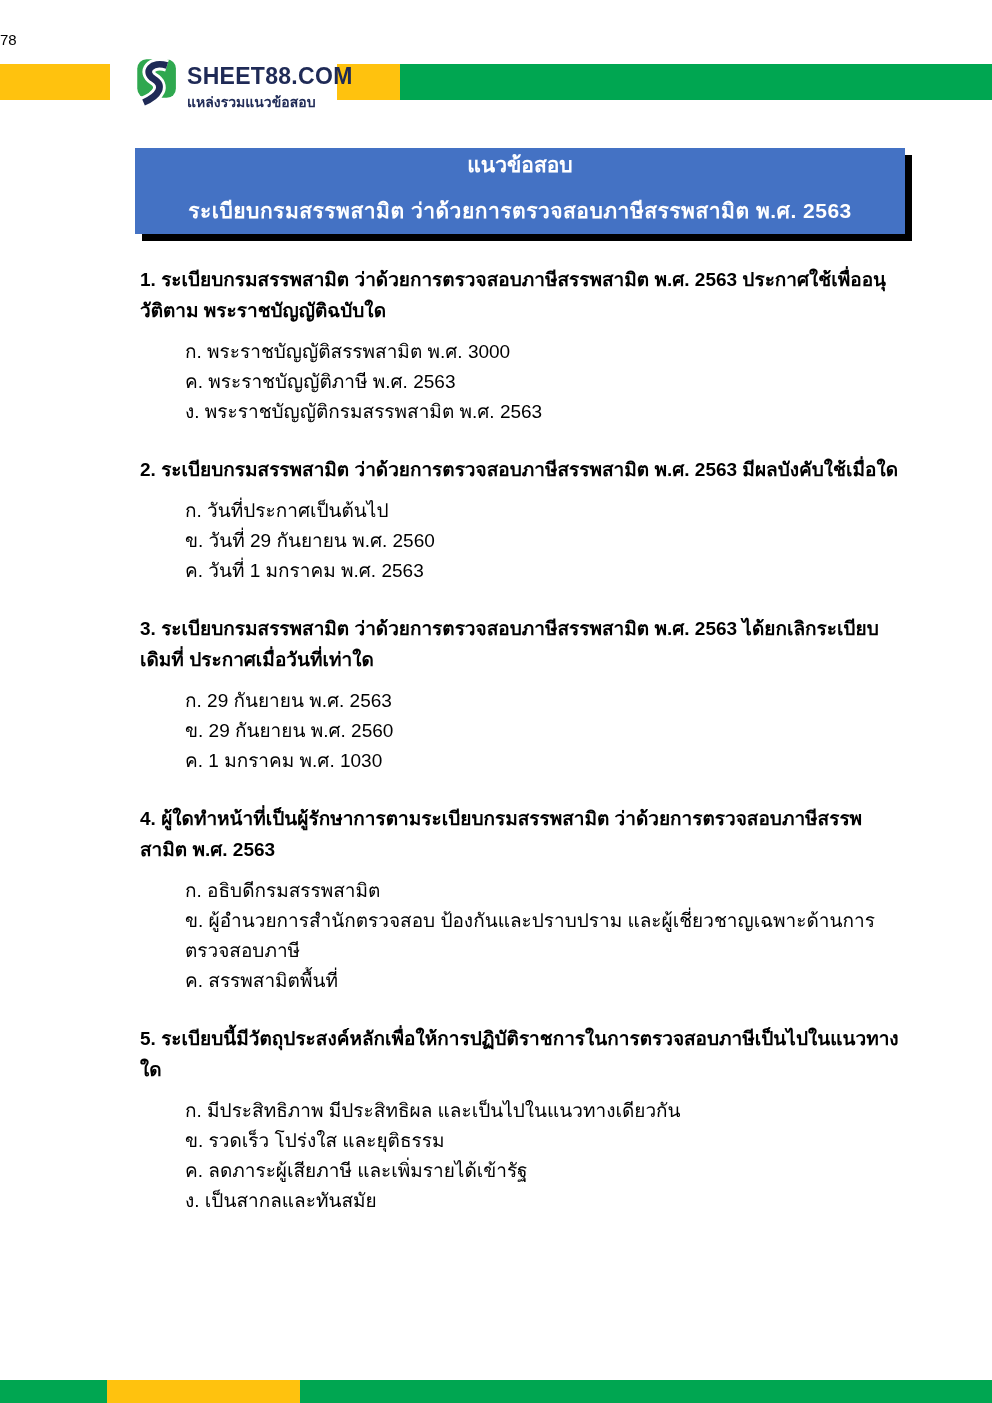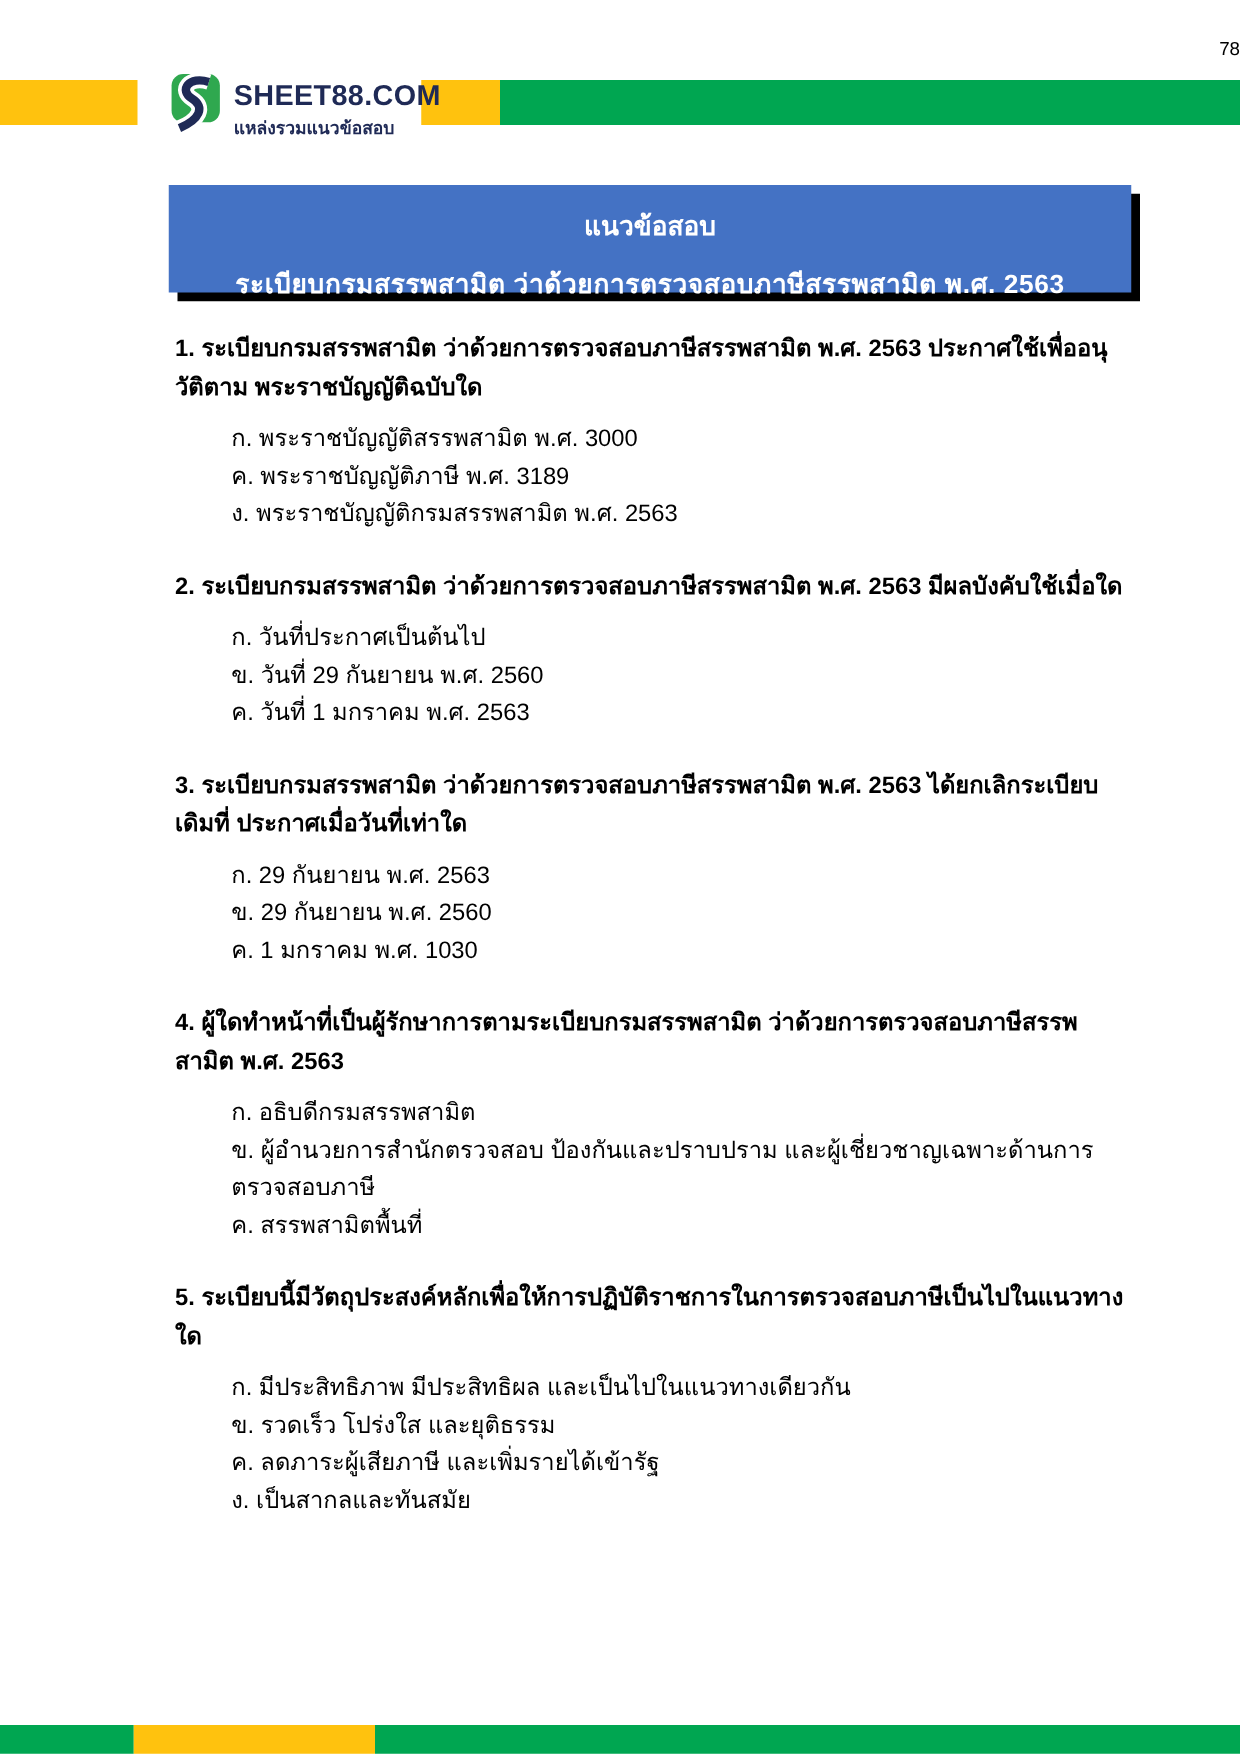--- a/index.html
+++ b/index.html
@@ -13,40 +13,40 @@
   *{ box-sizing:border-box; }
   html,body{ margin:0; padding:0; }
   body{
     width:992px; height:1403px; position:relative;
     background:#ffffff; color:var(--text);
     font-family:"Liberation Sans", sans-serif;
     overflow:hidden;
   }
   .page-number{
     position:absolute; top:31px; left:0; width:100%;
-    text-align:right; font-size:15px;
+    text-align:left; font-size:15px;
   }
   
   .hb-yellow-left{ position:absolute; left:0; top:64px; width:110px; height:36px; background:var(--yellow); }
   .hb-yellow-mid{ position:absolute; left:337px; top:64px; width:63px; height:36px; background:var(--yellow); }
   .hb-green{ position:absolute; left:400px; top:64px; width:592px; height:36px; background:var(--green); }
   .logo{ position:absolute; left:136px; top:57px; display:flex; align-items:flex-start; gap:9px;justify-content:center; }
   .logo-icon{ width:42px; height:54px; display:block; }
   .logo-text{ display:flex; flex-direction:column; }
   .brand{ font-size:23px; font-weight:bold; color:var(--navy); letter-spacing:0.3px; line-height:1.05; margin-top:7px; }
   .tagline{ font-size:14px; font-weight:bold; color:var(--navy); margin-top:3px; }
 
   
   .title-box{
     position:absolute; left:135px; top:148px; width:770px; height:86px;
     background:var(--title-box-blue);
     box-shadow:7px 7px 0 var(--title-box-shadow);
     color:#ffffff; text-align:center;
   }
-  .title-heading{ font-size:21px; font-weight:bold; padding-top:16px; }
+  .title-heading{ font-size:21px; font-weight:bold; padding-top:0; }
   .title-subject{ font-size:21px; font-weight:bold; padding-top:13px; letter-spacing:0.5px; }
 
   
   .content{ position:absolute; left:140px; top:264px; width:768px; font-size:19px; }
   .question{ margin-bottom:27px; }
   .q-line{ font-weight:bold; line-height:31px; margin:0 0 11px 0; }
   .choices{ margin:0; }
   .choice-line{ line-height:30px; padding-left:45px; }
 
   
@@ -81,21 +81,21 @@
   <div class="title-heading">แนวข้อสอบ</div>
   <div class="title-subject">ระเบียบกรมสรรพสามิต ว่าด้วยการตรวจสอบภาษีสรรพสามิต พ.ศ. 2563</div>
 </div>
 
 <div class="content">
 
   <div class="question">
     <p class="q-line"><span>1.</span> <span>ระเบียบกรมสรรพสามิต ว่าด้วยการตรวจสอบภาษีสรรพสามิต พ.ศ. 2563 ประกาศใช้เพื่ออนุวัติตาม พระราชบัญญัติฉบับใด</span></p>
     <div class="choices">
       <div class="choice-line"><span>ก.</span> <span>พระราชบัญญัติสรรพสามิต พ.ศ. 3000</span></div>
-      <div class="choice-line"><span>ค.</span> <span>พระราชบัญญัติภาษี พ.ศ. 3189</span></div>
+      <div class="choice-line"><span>ค.</span> <span>พระราชบัญญัติภาษี พ.ศ. 2563</span></div>
       <div class="choice-line"><span>ง.</span> <span>พระราชบัญญัติกรมสรรพสามิต พ.ศ. 2563</span></div>
     </div>
   </div>
 
   <div class="question">
     <p class="q-line"><span>2.</span> <span>ระเบียบกรมสรรพสามิต ว่าด้วยการตรวจสอบภาษีสรรพสามิต พ.ศ. 2563 มีผลบังคับใช้เมื่อใด</span></p>
     <div class="choices">
       <div class="choice-line"><span>ก.</span> <span>วันที่ประกาศเป็นต้นไป</span></div>
       <div class="choice-line"><span>ข.</span> <span>วันที่ 29 กันยายน พ.ศ. 2560</span></div>
       <div class="choice-line"><span>ค.</span> <span>วันที่ 1 มกราคม พ.ศ. 2563</span></div>

